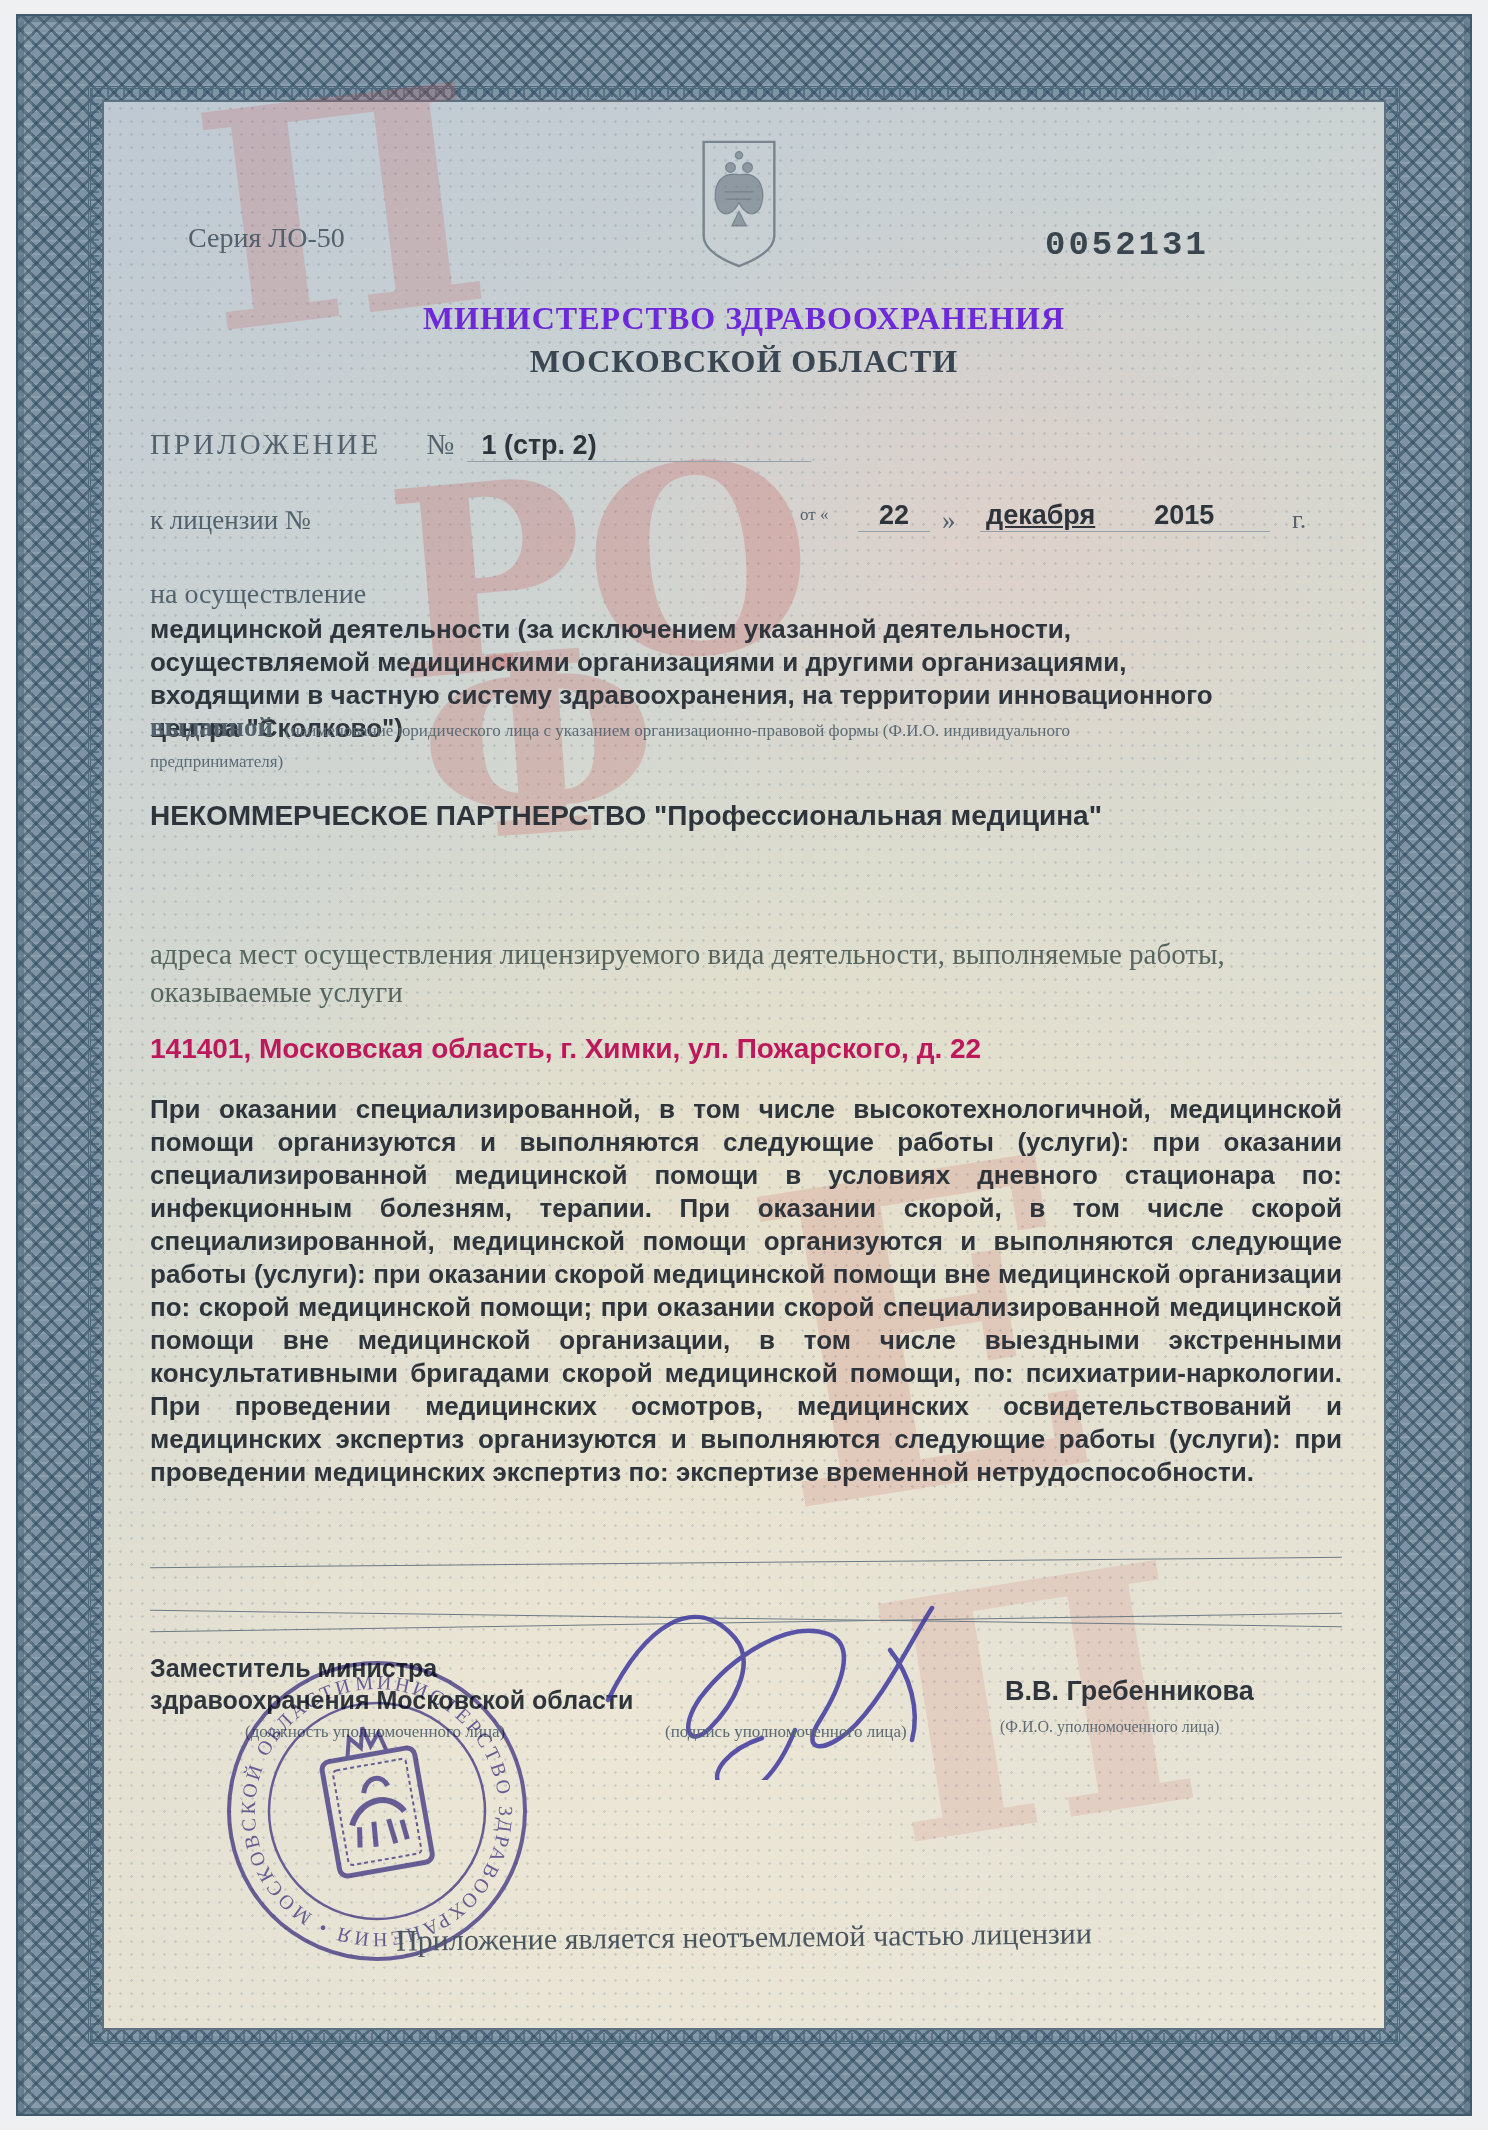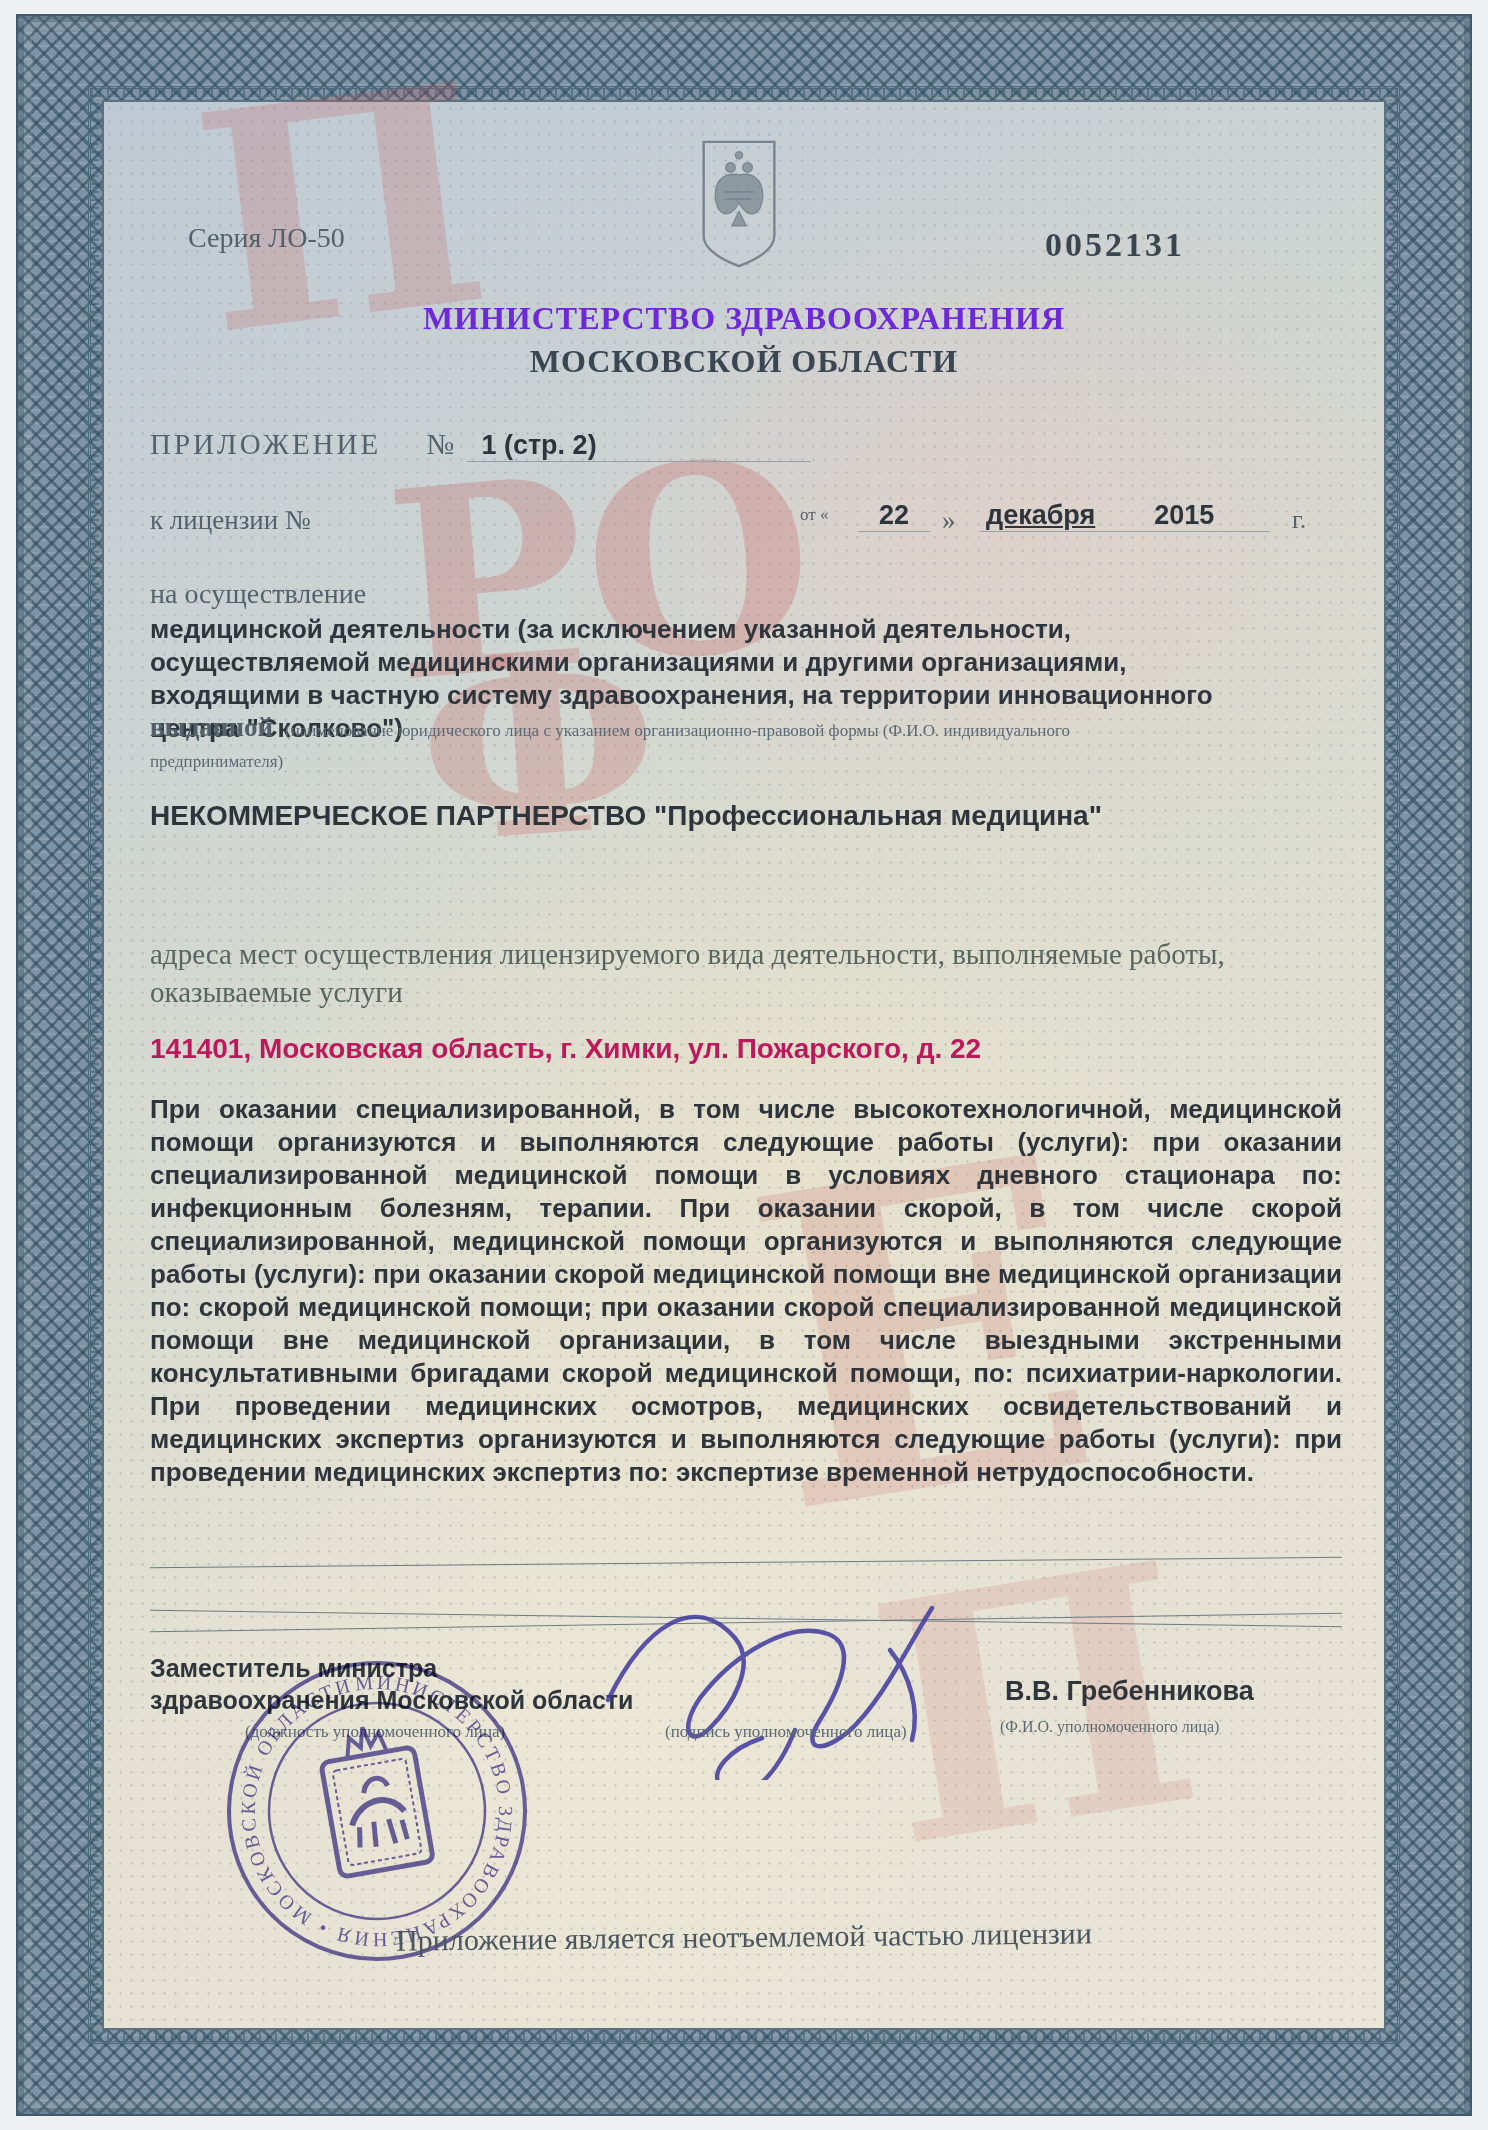--- a/index.html
+++ b/index.html
@@ -80,21 +80,21 @@
     <g fill="rgba(104,116,128,.6)" stroke="rgba(104,116,128,.7)" stroke-width="1">
       <circle cx="25" cy="24" r="4"></circle>
         <circle cx="39" cy="24" r="4"></circle>
         <circle cx="32" cy="14" r="3"></circle>
       <path d="M32,30 C13,26 9,46 15,58 C21,66 28,61 32,53 C36,61 43,66 49,58 C55,46 51,26 32,30 Z"></path>
       <path d="M26,72 L32,60 L38,72 Z"></path>
       <path d="M20,44 L44,44 M22,50 L42,50" fill="none"></path>
     </g>
   </svg>
 
-  <div class="abs" style="left:1045px;top:226px;font-size:34px;letter-spacing:3px;font-weight:bold;color:#394650;font-family:Liberation Serif, serif;">0052131</div>
+  <div class="abs" style="left:1045px;top:226px;font-size:34px;letter-spacing:3px;font-weight:bold;color:#394650;font-family:Liberation Mono, monospace;">0052131</div>
 
   <div class="abs serif b" style="left:0;top:300px;width:1488px;text-align:center;font-size:32px;letter-spacing:1px;color:#6d28d9;">МИНИСТЕРСТВО ЗДРАВООХРАНЕНИЯ</div>
   <div class="abs serif b" style="left:0;top:343px;width:1488px;text-align:center;font-size:32px;letter-spacing:1px;color:#3a4753;">МОСКОВСКОЙ ОБЛАСТИ</div>
 
   <div class="abs" style="left:150px;top:428px;font-size:29px;">
     <span class="serif muted" style="letter-spacing:3px;">ПРИЛОЖЕНИЕ</span>
     <span class="serif muted" style="margin-left:38px;">№</span>
     <span class="u sans b" style="width:330px;margin-left:6px;padding-left:14px;font-size:27px;color:#2e343b;">1 (стр. 2)</span>
   </div>
 

